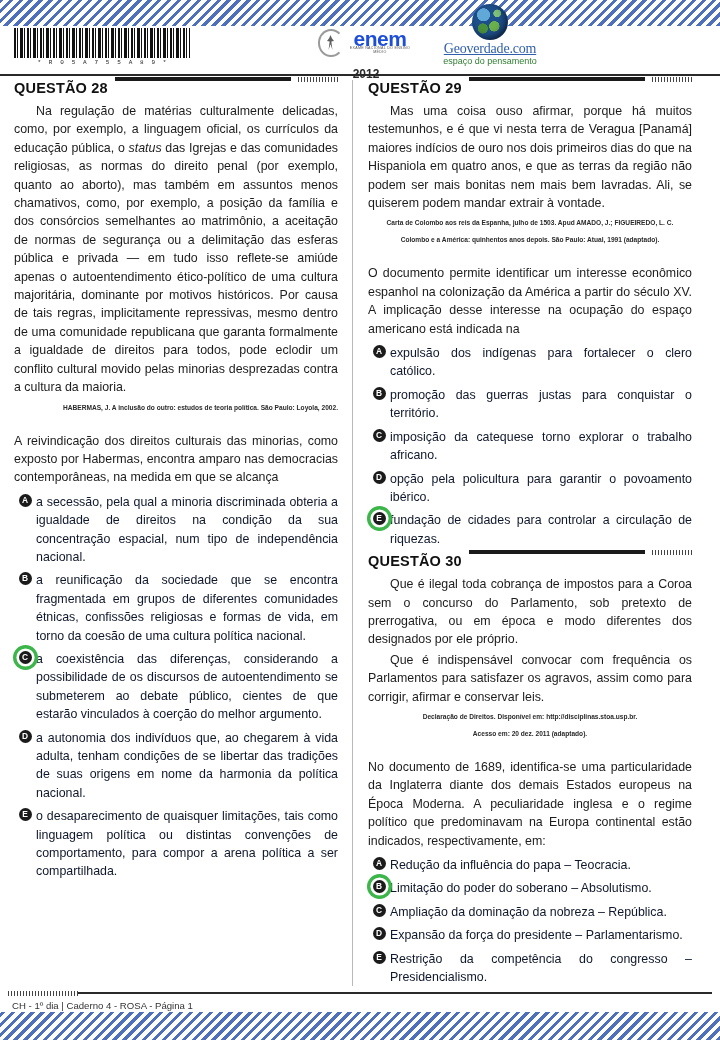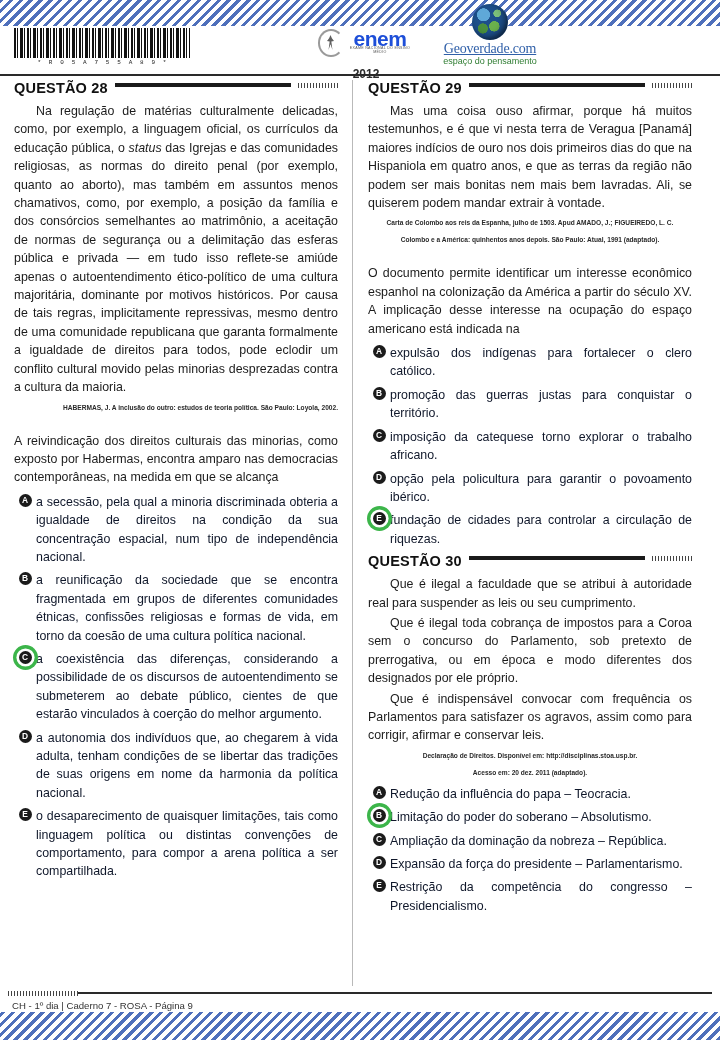--- a/index.html
+++ b/index.html
@@ -98,21 +98,21 @@
     position:absolute;top:0;width:340px;height:908px;
     padding:0 8px;box-sizing:border-box;
   }
   .col-left{left:6px;}
   .col-right{left:360px;}
   .divider{
     position:absolute;left:352px;top:2px;width:1px;height:906px;background:#b9b9b9;
   }
 
   
-  .q-head{display:flex;align-items:center;gap:7px;margin:2px 0 6px 0;}
+  .q-head{display:flex;align-items:flex-start;gap:7px;margin:2px 0 6px 0;}
   .q-head-title{
     font-weight:bold;font-size:14.5px;letter-spacing:.2px;color:#111;
     white-space:nowrap;
   }
   .q-head-bar{flex:1;height:4px;background:#1a1a1a;}
   .q-head-dots{
     width:40px;height:5px;
     background-image:repeating-linear-gradient(90deg,#444 0 1px,#fff 1px 3px);
   }
   .q-head-cap{
@@ -285,25 +285,25 @@
             <span class="bullet">E</span>
           </div>
           <div class="alt-text">fundação de cidades para controlar a circulação de riquezas.</div>
         </div>
       </div>
       <div class="q-head">
         <span class="q-head-title">QUESTÃO 30</span>
         <span class="q-head-bar q-head-cap"></span>
         <span class="q-head-dots q-head-cap"></span>
       </div>
-      <p class="para indent">Que é ilegal a faculdade que se atribui à autoridade real para suspender as leis ou seu cumprimento.</p>
       <p class="para indent">Que é ilegal toda cobrança de impostos para a Coroa sem o concurso do Parlamento, sob pretexto de prerrogativa, ou em época e modo diferentes dos designados por ele próprio.</p>
       <p class="para indent">Que é indispensável convocar com frequência os Parlamentos para satisfazer os agravos, assim como para corrigir, afirmar e conservar leis.</p>
       <div class="source center">Declaração de Direitos. Disponível em: http://disciplinas.stoa.usp.br.</div>
       <div class="source center">Acesso em: 20 dez. 2011 (adaptado).</div>
+      <p class="stem">No documento de 1689, identifica-se uma particularidade da Inglaterra diante dos demais Estados europeus na Época Moderna. A peculiaridade inglesa e o regime político que predominavam na Europa continental estão indicados, respectivamente, em:</p>
       <div class="alts">
         <div class="alt">
           <div class="alt-mark">
             <span class="bullet">A</span>
           </div>
           <div class="alt-text">Redução da influência do papa – Teocracia.</div>
         </div>
         <div class="alt answer">
           <div class="alt-mark">
             <span class="bullet">B</span>
@@ -327,13 +327,13 @@
             <span class="bullet">E</span>
           </div>
           <div class="alt-text">Restrição da competência do congresso – Presidencialismo.</div>
         </div>
       </div>
     </div>
 </div>
 
 <div class="foot-rule"></div>
 <div class="foot-dots"></div>
-<div class="footer-text">CH - 1º dia | Caderno 7 - ROSA - Página 9</div>
+<div class="footer-text">CH - 1º dia | Caderno 4 - ROSA - Página 1</div>
 
 </body></html>

